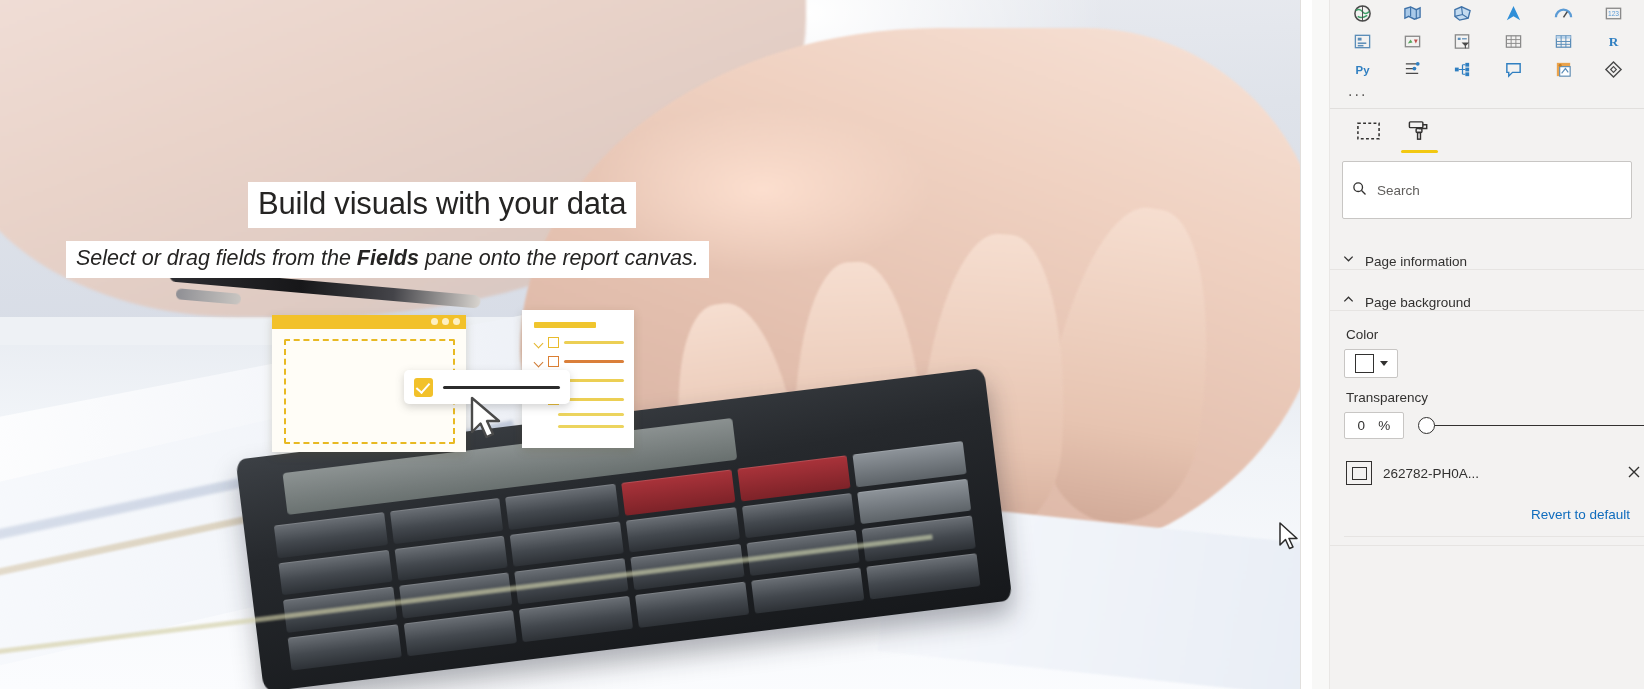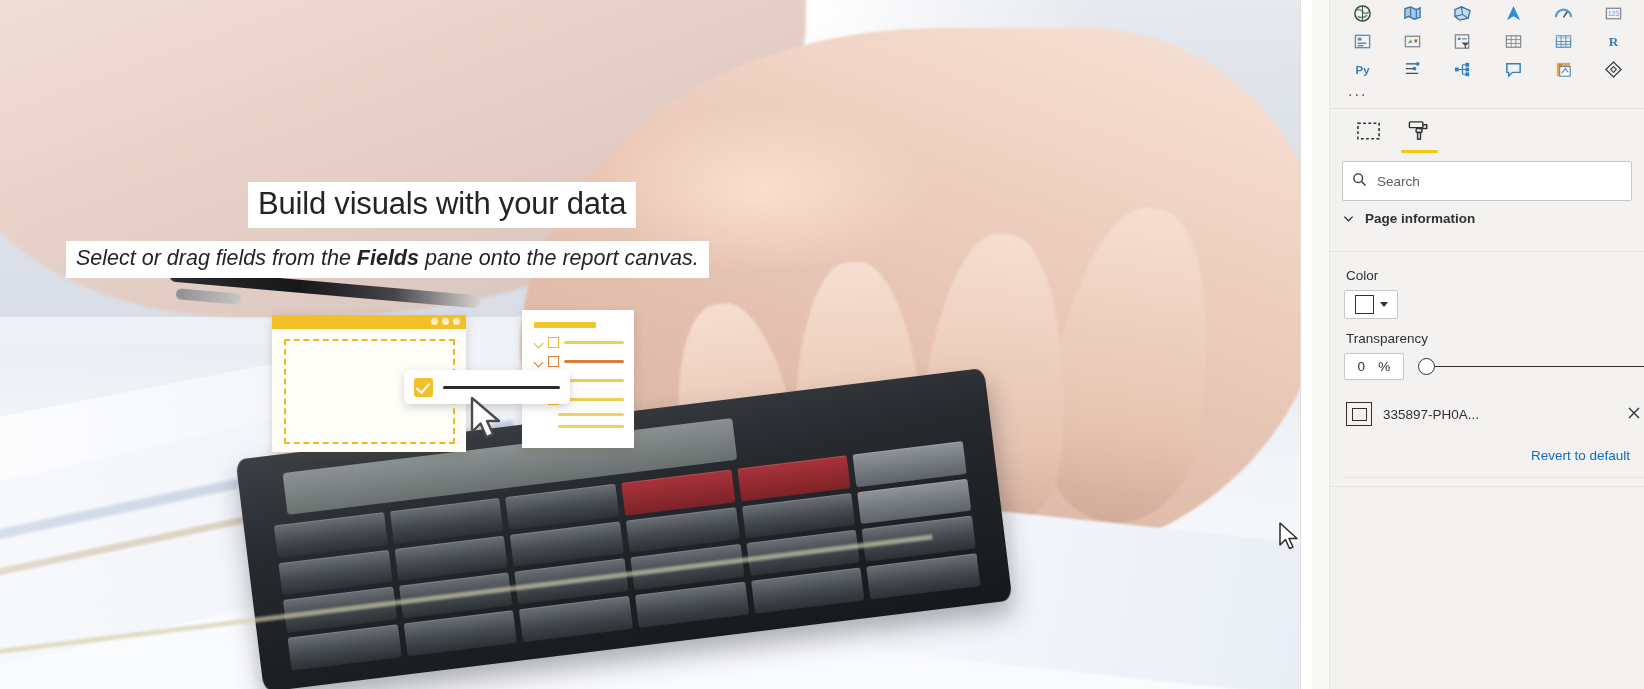--- a/index.html
+++ b/index.html
@@ -202,34 +202,33 @@
   
   .fmt-tabs{display:flex;gap:26px;padding:10px 0 0 26px;align-items:flex-end;}
   .fmt-tab{position:relative;padding-bottom:7px;cursor:pointer;}
   .fmt-tab .und{position:absolute;left:-6px;right:-6px;bottom:0;height:3px;background:transparent;border-radius:2px;}
   .fmt-tab.active .und{background:#f2c811;}
 
   
   .search-wrap{padding:8px 12px 0 12px;}
   .search-box{
     display:flex;align-items:center;gap:8px;height:30px;background:#ffffff;
-    border:1px solid #c8c6c4;border-radius:2px;padding:4px 9px;
+    border:1px solid #c8c6c4;border-radius:2px;padding:13px 9px;
   }
   .search-box input{
     border:0;outline:0;background:transparent;font-family:"Liberation Sans",sans-serif;
     font-size:13.5px;color:#323130;width:100%;
   }
   .search-box input::placeholder{color:#605e5c;}
 
   
   .sections{margin-top:10px;}
   .sec-head{
-    display:flex;align-items:flex-start;gap:10px;height:40px;padding:0 12px;cursor:pointer;
+    display:flex;align-items:flex-end;gap:10px;height:40px;padding:0 12px;cursor:pointer;
     border-bottom:1px solid #e6e4e2;
-    font-weight:bold;
   }
   .sec-head .lbl{font-size:13.5px;color:#323130;}
   .sec-body{padding:4px 0 8px 14px;border-bottom:1px solid #e6e4e2;}
 
   .prop-label{font-size:13.5px;color:#323130;margin:12px 0 7px 2px;}
   .color-control{
     width:52px;height:27px;background:#ffffff;border:1px solid #c8c6c4;border-radius:2px;
     display:flex;align-items:center;justify-content:center;gap:6px;cursor:pointer;
   }
   .color-swatch{width:17px;height:17px;background:#ffffff;border:1.6px solid #323130;}
@@ -559,20 +558,28 @@
         <div class="sec-head">
           <span>
             <svg width="13" height="13" viewBox="0 0 14 14">
                 <path d="M2.5 5 L7 9.5 L11.5 5" fill="none" stroke="#323130" stroke-width="1.4"></path>
               </svg>
           </span>
           <span class="lbl">Page information</span>
         </div>
 
 
+        <div class="sec-head">
+          <span>
+            <svg width="13" height="13" viewBox="0 0 14 14">
+                <path d="M2.5 9 L7 4.5 L11.5 9" fill="none" stroke="#323130" stroke-width="1.4"></path>
+              </svg>
+          </span>
+          <span class="lbl">Page background</span>
+        </div>
 
         <div class="sec-body">
 
           <div class="prop-label">Color</div>
           <div class="color-control">
             <span class="color-swatch" style="background: rgb(255, 255, 255);"></span>
             <span class="caret"></span>
           </div>
 
           <div class="prop-label">Transparency</div>
@@ -584,21 +591,21 @@
             <div class="slider">
               <span class="track"></span>
               <span class="thumb"></span>
             </div>
           </div>
 
           <div class="image-row">
             <span class="img-thumb">
                 <i></i>
               </span>
-            <span class="img-name">335897-PH0A...</span>
+            <span class="img-name">262782-PH0A...</span>
             <span class="img-close">
               <svg width="16" height="16" viewBox="0 0 16 16">
                   <path d="M3 3 L13 13 M13 3 L3 13" stroke="#323130" stroke-width="1.4"></path>
                 </svg>
             </span>
           </div>
 
 
           <div class="revert" style="color: rgb(15, 108, 189);">Revert to default</div>
           <div class="panel-bottom-sep"></div>

